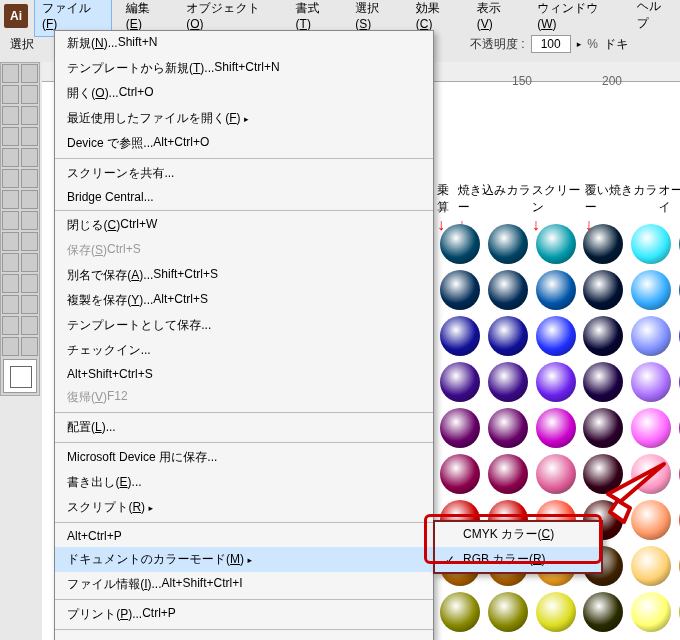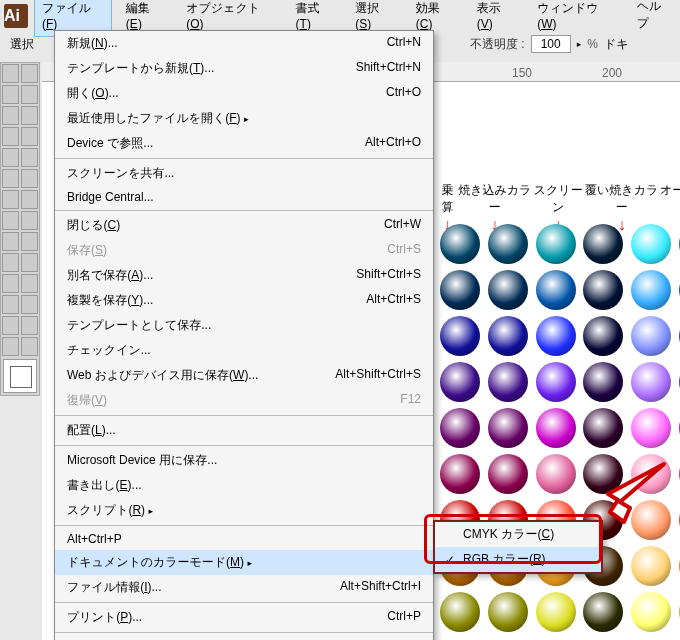--- a/index.html
+++ b/index.html
@@ -1,43 +1,43 @@
 <!DOCTYPE html>
 <html><head>
 <meta charset="utf-8">
 <style>
 * { margin:0; padding:0; box-sizing:border-box; font-family:"MS UI Gothic","Meiryo UI",sans-serif; font-size:12px; }
 body { width:680px; height:640px; background:#ddd; overflow:hidden; position:relative; }
 .app { width:680px; height:640px; position:relative; background:#e8e8e8; }
-.ai-logo { position:absolute; left:4px; top:4px; width:24px; height:24px; background:#6b3a1e; color:#fff; text-align:left; line-height:24px; font-weight:bold; font-size:16px; border-radius:2px; }
+.ai-logo { position:absolute; left:4px; top:4px; width:24px; height:24px; background:#6b3a1e; color:#fff; text-align:center; line-height:24px; font-weight:bold; font-size:12px; border-radius:2px; }
 .menubar { position:absolute; left:34px; top:0; height:30px; display:flex; align-items:center; gap:6px; }
 .menubar .m { padding:6px 8px; cursor:default; }
 .menubar .m.open { background:#cfe6ff; border:1px solid #7fb6f0; padding:5px 7px; }
 .menubar .m u{text-decoration:underline;}
 .optbar { position:absolute; left:10px; top:32px; height:24px; display:flex; align-items:center; gap:6px; font-size:11px; width:660px; }
 .optbar .lbl{color:#333;margin-left:430px;}
 .optbar .op{border:1px solid #999;background:#fff;padding:1px 4px;width:40px;text-align:center;}
 .optbar .pct{color:#555;}
 .toolbox { position:absolute; left:0; top:62px; width:40px; background:#d4d4d4; border:1px solid #aaa; display:flex; flex-direction:column; }
 .toolbox .t{width:19px;height:19px;margin:1px;background:#ccc;border:1px solid #999;display:inline-block;}
 .toolbox .row{display:flex;}
 .swatch{width:34px;height:34px;margin:2px;border:1px solid #999;background:#fff;position:relative;}
 .swatch::after{content:"";position:absolute;left:6px;top:6px;width:20px;height:20px;border:1px solid #666;background:#fff;}
 .canvas { position:absolute; left:42px; top:62px; right:0; bottom:0; background:#fff; }
 .ruler-h{position:absolute;left:0;top:0;right:0;height:20px;background:#eee;border-bottom:1px solid #aaa;font-size:9px;color:#666;}
-.ruler-h span{position:absolute;top:4px;transform:translateX(-50%);}
+.ruler-h span{position:absolute;top:12px;transform:translateX(-50%);}
 .art{position:absolute;left:395px;top:120px;width:285px;height:520px;}
 .art .hdr{position:absolute;top:0;left:0;right:0;height:40px;display:flex;font-size:8px;justify-content:space-around;}
-.art .hdr div{text-align:center;}
+.art .hdr div{text-align:left;}
 .arrow-dn{color:red;font-size:16px;}
 .grid{position:absolute;top:40px;left:0;right:0;bottom:0;display:grid;grid-template-columns:repeat(6,1fr);grid-auto-rows:44px;gap:2px;}
 .cell{display:flex;align-items:center;justify-content:center;}
 .ball{width:40px;height:40px;border-radius:50%;}
 .menu{position:absolute;left:54px;top:30px;width:380px;background:#f5f5f5;border:1px solid #888;box-shadow:3px 3px 6px rgba(0,0,0,.3);}
-.menu .mi{display:flex;justify-content:space-between;padding:4px 12px;}
+.menu .mi{display:flex;padding:4px 12px;}
 .menu .mi.dis{color:#999;}
 .menu .mi.hi{background:#cfe6ff;padding-left:12px;}
 .menu hr{border:none;border-top:1px solid #bbb;margin:2px 0;}
 .submenu{position:absolute;left:433px;top:520px;width:170px;background:#f5f5f5;border:2px solid #7f1d1d;box-shadow:3px 3px 6px rgba(0,0,0,.3);z-index:10;}
 .submenu .smi{display:flex;padding:4px 8px;align-items:center;gap:6px;}
 .submenu .smi.hi{background:#cfe6ff;}
 .submenu .chk{width:14px;display:inline-block;text-align:center;}
 .callout{position:absolute;right:6px;top:456px;z-index:20;}
 .callout .c-arrow{width:70px;height:70px;}
 .callout .c-box{position:absolute;left:-180px;top:58px;width:178px;height:50px;border:3px solid #c00;border-radius:6px;pointer-events:none;}
@@ -305,21 +305,21 @@
           <div class="cell">
             <div class="ball" style="background: radial-gradient(circle at 40% 35%, rgb(255, 255, 255) 0%, rgb(176, 176, 16) 55%, rgb(0, 0, 0) 130%);"></div>
           </div>
         </div>
     </div>
   </div>
 
   <div class="menu" id="filemenu">
       <div class="mi">
         <span>新規(<u>N</u>)...</span>
-        <span>Ctrl+N</span>
+        <span>Shift+N</span>
       </div>
       <div class="mi">
         <span>テンプレートから新規(<u>T</u>)...</span>
         <span>Shift+Ctrl+N</span>
       </div>
       <div class="mi">
         <span>開く(<u>O</u>)...</span>
         <span>Ctrl+O</span>
       </div>
       <div class="mi">
@@ -358,21 +358,20 @@
       </div>
       <div class="mi">
         <span>テンプレートとして保存...</span>
         <span></span>
       </div>
       <div class="mi">
         <span>チェックイン...</span>
         <span></span>
       </div>
       <div class="mi">
-        <span>Web およびデバイス用に保存(<u>W</u>)...</span>
         <span>Alt+Shift+Ctrl+S</span>
       </div>
       <div class="mi dis">
         <span>復帰(<u>V</u>)</span>
         <span>F12</span>
       </div>
       <hr>
       <div class="mi">
         <span>配置(<u>L</u>)...</span>
         <span></span>

